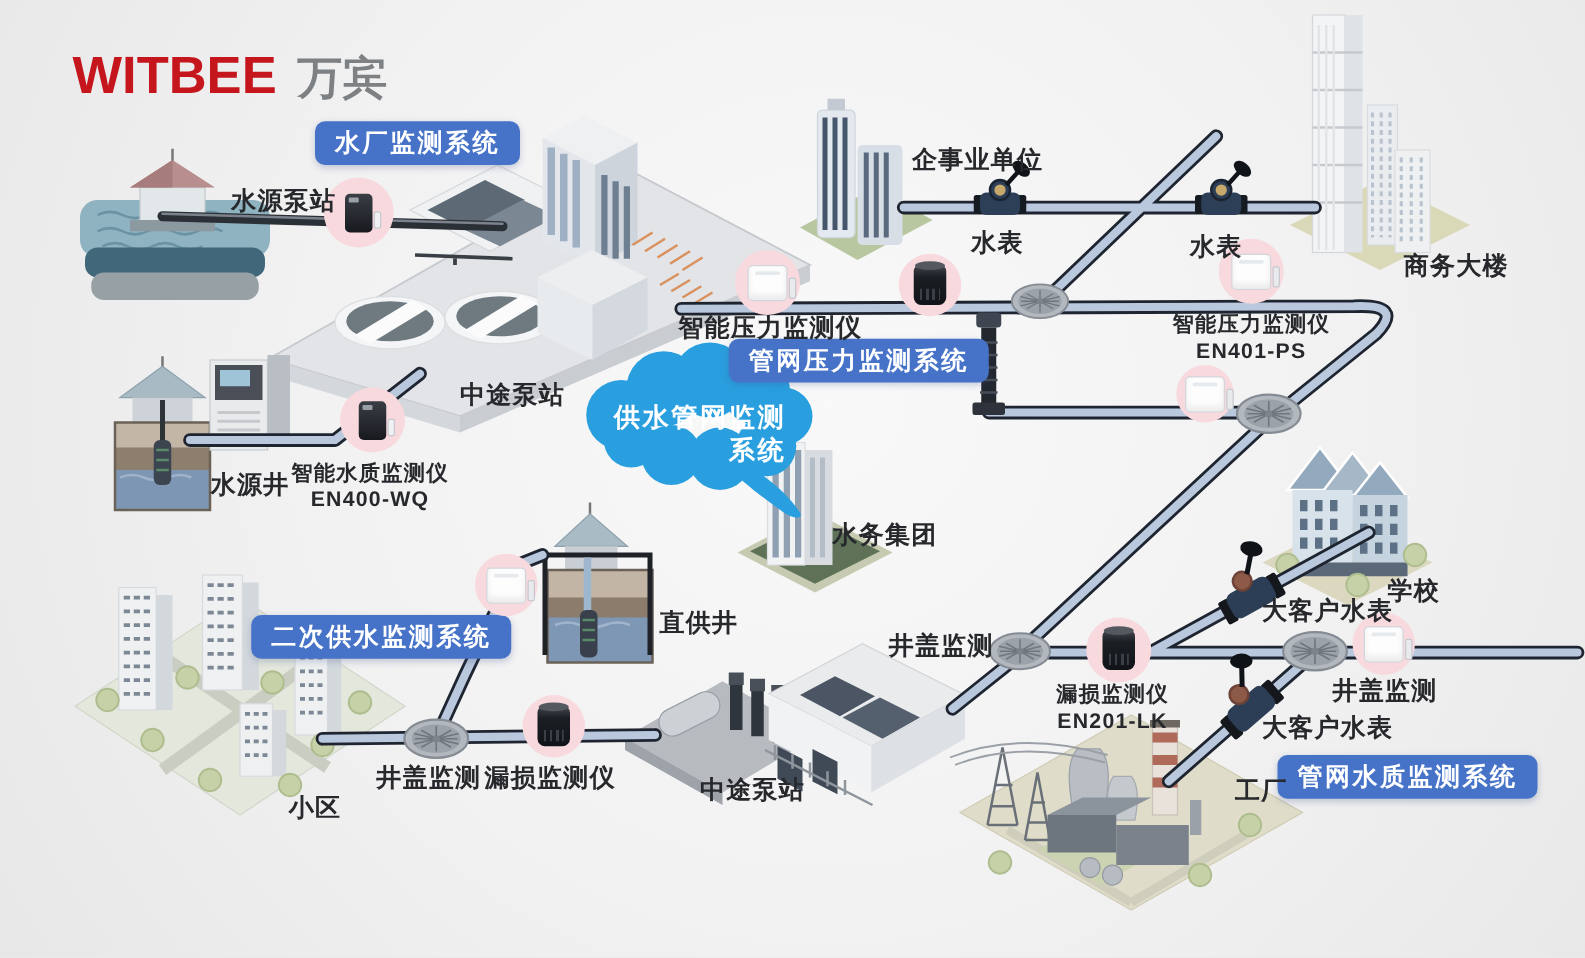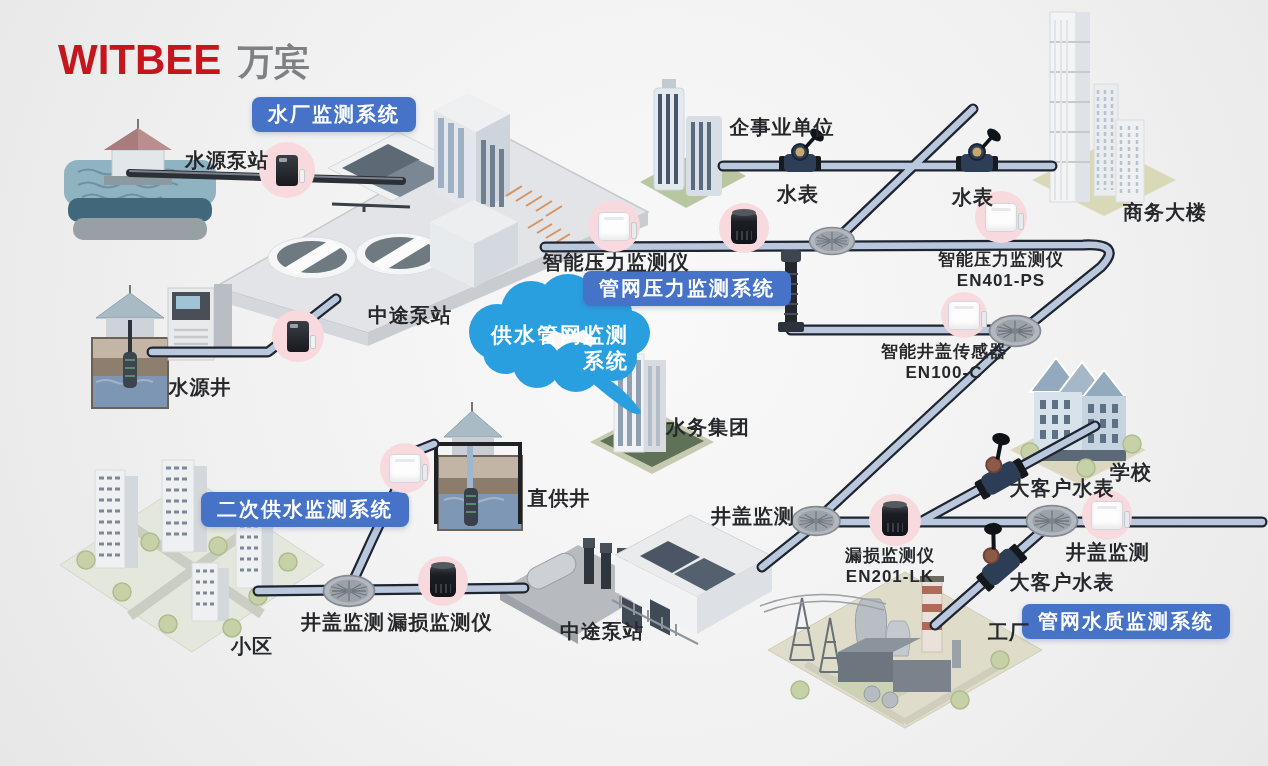--- a/index.html
+++ b/index.html
@@ -430,23 +430,23 @@
 <div class="lbl" style="left:559px;top:485px">直供井</div>
 <div class="lbl" style="left:252px;top:633px">小区</div>
 <div class="lbl" style="left:602px;top:618px">中途泵站</div>
 <div class="lbl" style="left:1009px;top:619px">工厂</div>
 
 <div class="lbl" style="left:616px;top:249px">智能压力监测仪</div>
 <div class="lbl2" style="left:1001px;top:249px">
   <span>智能压力监测仪</span>
   <span>EN401-PS</span>
 </div>
-<div class="lbl2" style="left:944px;top:341px">
-  <span>智能井盖传感器</span>
-  <span>EN100-C</span>
+<div class="lbl2" style="left:296px;top:368px">
+  <span>智能水质监测仪</span>
+  <span>EN400-WQ</span>
 </div>
 <div class="lbl2" style="left:890px;top:545px">
   <span>漏损监测仪</span>
   <span>EN201-LK</span>
 </div>
 <div class="lbl" style="left:753px;top:503px">井盖监测</div>
 <div class="lbl" style="left:1108px;top:539px">井盖监测</div>
 <div class="lbl" style="left:343px;top:609px">井盖监测</div>
 <div class="lbl" style="left:440px;top:609px">漏损监测仪</div>
 

